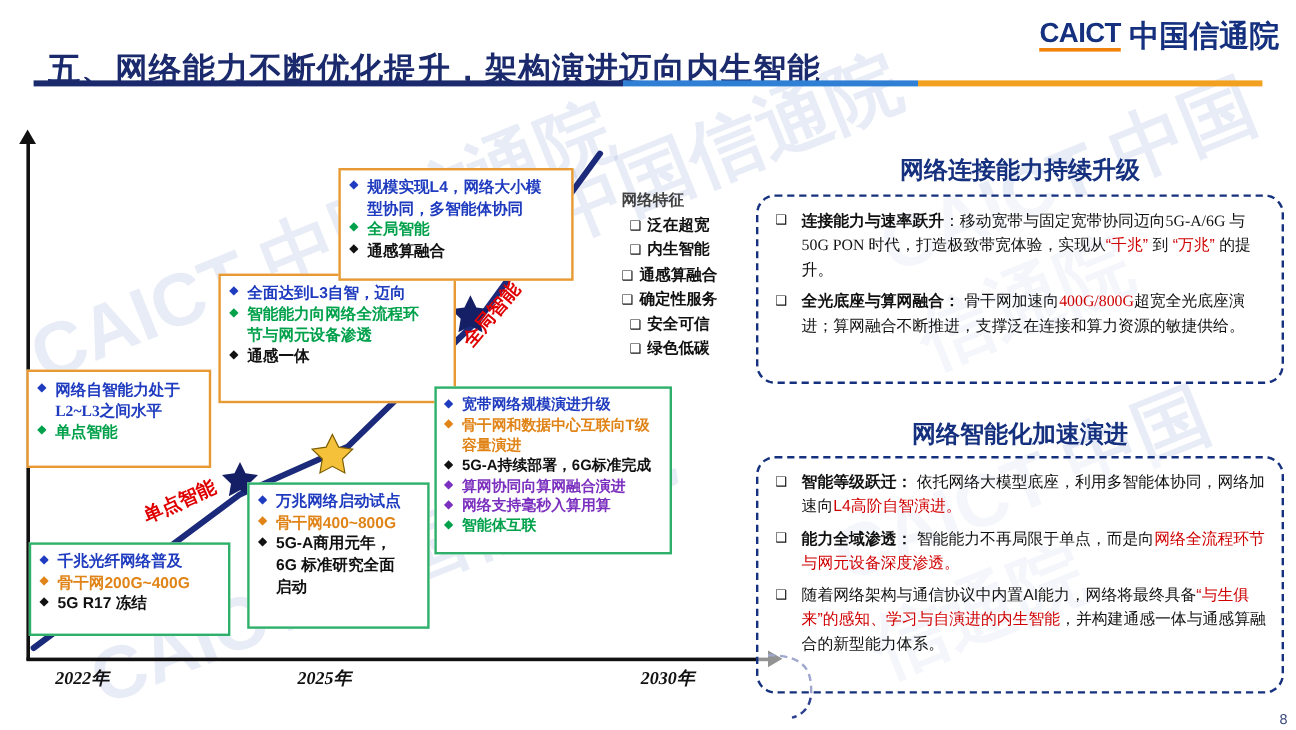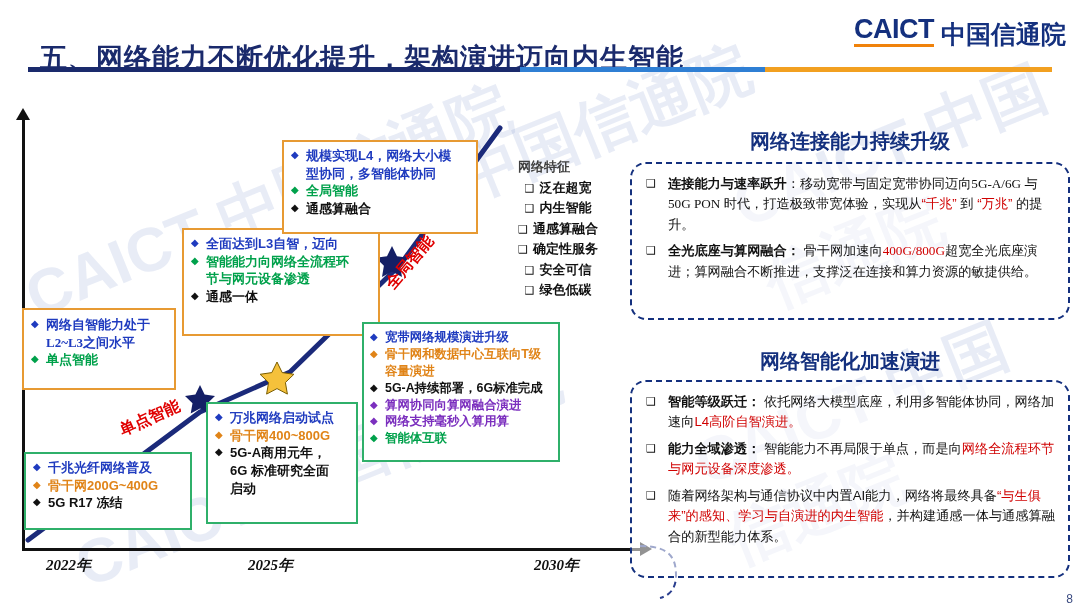--- a/index.html
+++ b/index.html
@@ -4,21 +4,21 @@
 <style>
   html,body{margin:0;padding:0;}
   body{width:1080px;height:608px;background:#ffffff;overflow:hidden;
        font-family:"Liberation Sans","DejaVu Sans",sans-serif;position:relative;}
   .slide{position:absolute;inset:0;width:1080px;height:608px;}
 
   
   .hdr-title{position:absolute;left:40px;top:12px;font-size:27px;font-weight:bold;
              color:#1a2a6c;letter-spacing:1px;white-space:nowrap;margin-top:28px;}
   .logo{position:absolute;right:14px;top:16px;display:flex;align-items:flex-end;gap:7px;}
-  .logo-caict{font-size:27px;font-weight:bold;color:#14307e;letter-spacing:-0.5px;
+  .logo-caict{font-size:23px;font-weight:bold;color:#14307e;letter-spacing:-0.5px;
               border-bottom:3px solid #f0820a;padding-bottom:1px;line-height:1;}
   .logo-cn{font-size:25px;font-weight:bold;color:#14307e;line-height:1;}
   .rule{position:absolute;left:28px;top:67px;width:1024px;height:5px;
         background:linear-gradient(to right,#1a2a6c 0%,#1a2a6c 48%,#2f7fd4 48%,#2f7fd4 72%,#f2a020 72%,#f2a020 100%);}
 
   
   .subtitle{position:absolute;left:28px;top:88px;font-size:15.5px;font-weight:bold;
             color:#14307e;white-space:nowrap;}
   .subtitle .sq{font-family:"DejaVu Sans",sans-serif;font-weight:normal;margin-right:6px;}
 

